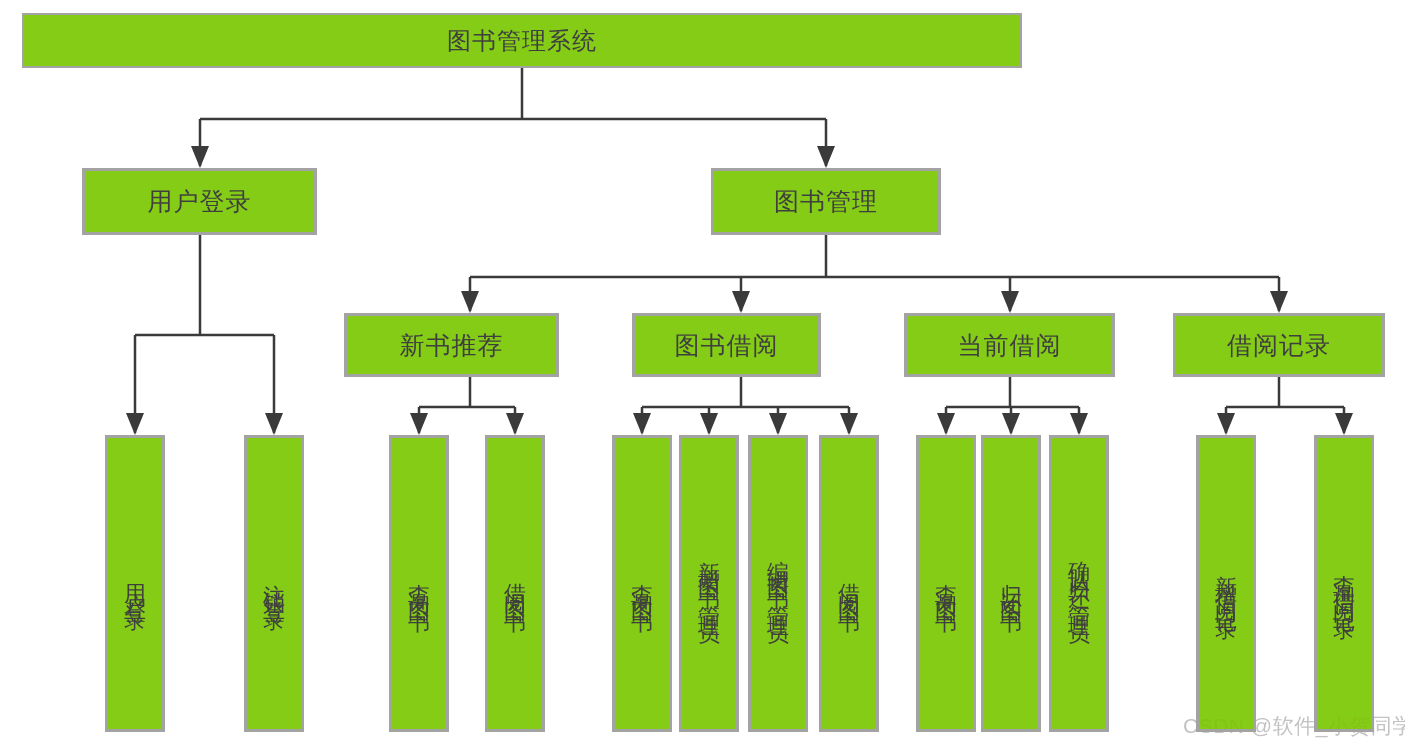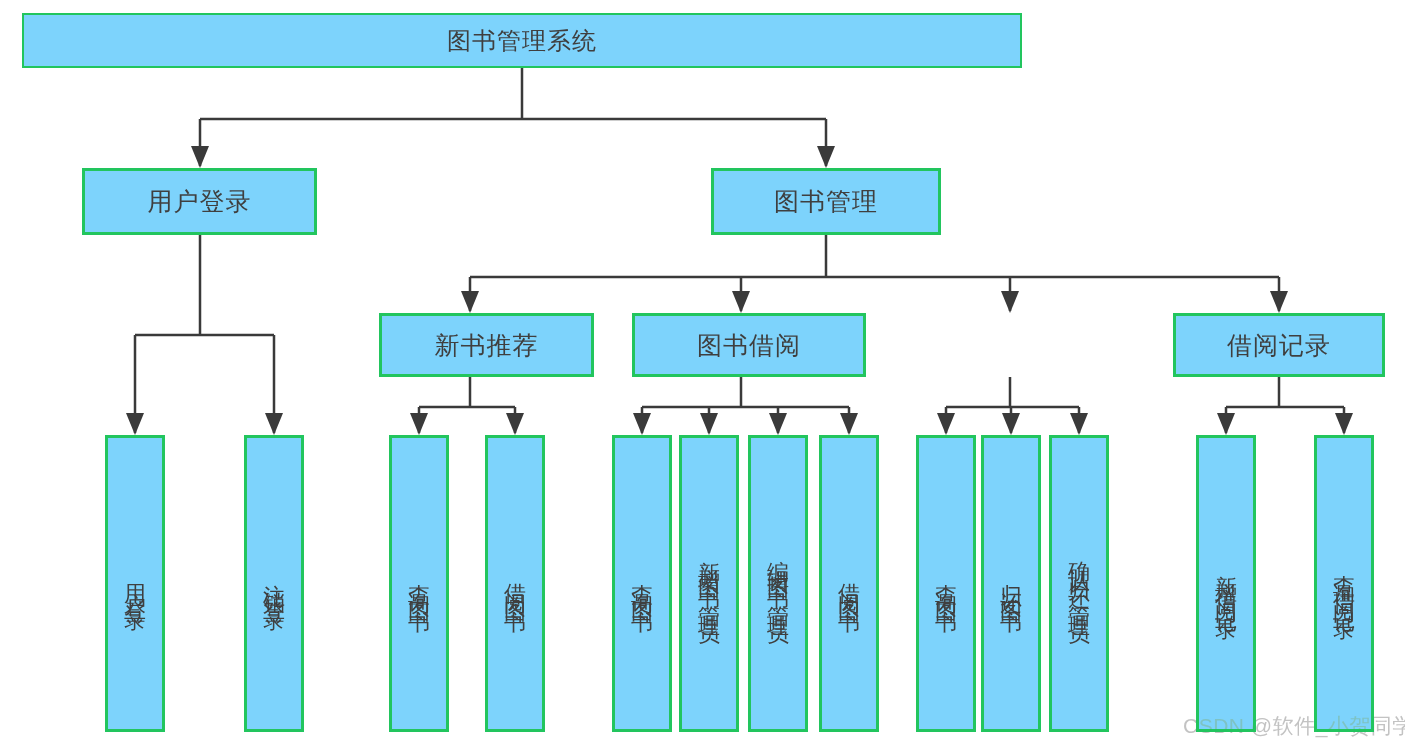--- a/index.html
+++ b/index.html
@@ -13,22 +13,22 @@
   }
   .wires {
     position: absolute;
     left: 0; top: 0;
     width: 1405px; height: 747px;
     pointer-events: none;
   }
   .node {
     position: absolute;
     box-sizing: border-box;
-    background: #7dd3fc;
-    border: 3px solid #22c55e;
+    background: #84cc16;
+    border: 3px solid #a3a3a3;
     display: flex;
     align-items: center;
     justify-content: center;
     color: #3f3f3f;
   }
   .node.h {
     font-size: 25px;
     letter-spacing: 1px;
     white-space: nowrap;
   }
@@ -96,22 +96,23 @@
       <polygon points="1217,413 1235,413 1226,435"></polygon>
       <polygon points="1335,413 1353,413 1344,435"></polygon>
     </g>
   </svg>
 
   <div class="node h root" style="left:22px; top:13px; width:1000px; height:55px;">图书管理系统</div>
 
   <div class="node h" style="left:82px; top:168px; width:235px; height:67px;">用户登录</div>
   <div class="node h" style="left:711px; top:168px; width:230px; height:67px;font-family:Liberation Serif, serif;">图书管理</div>
 
-  <div class="node h" style="left:379px; top:313px; width:215px; height:64px;">新书推荐</div>
-  <div class="node h" style="left:632px; top:313px; width:234px; height:64px;">图书借阅</div>
+  <div class="node h" style="left:344px; top:313px; width:215px; height:64px;">新书推荐</div>
+  <div class="node h" style="left:632px; top:313px; width:189px; height:64px;">图书借阅</div>
+  <div class="node h" style="left:904px; top:313px; width:211px; height:64px;">当前借阅</div>
   <div class="node h" style="left:1173px; top:313px; width:212px; height:64px;">借阅记录</div>
 
   <div class="node v" style="left:105px; top:435px; width:60px; height:297px;">
     <span class="vtext">用户登录</span>
   </div>
   <div class="node v" style="left:244px; top:435px; width:60px; height:297px;">
     <span class="vtext">注销登录</span>
   </div>
 
   <div class="node v" style="left:389px; top:435px; width:60px; height:297px;">

